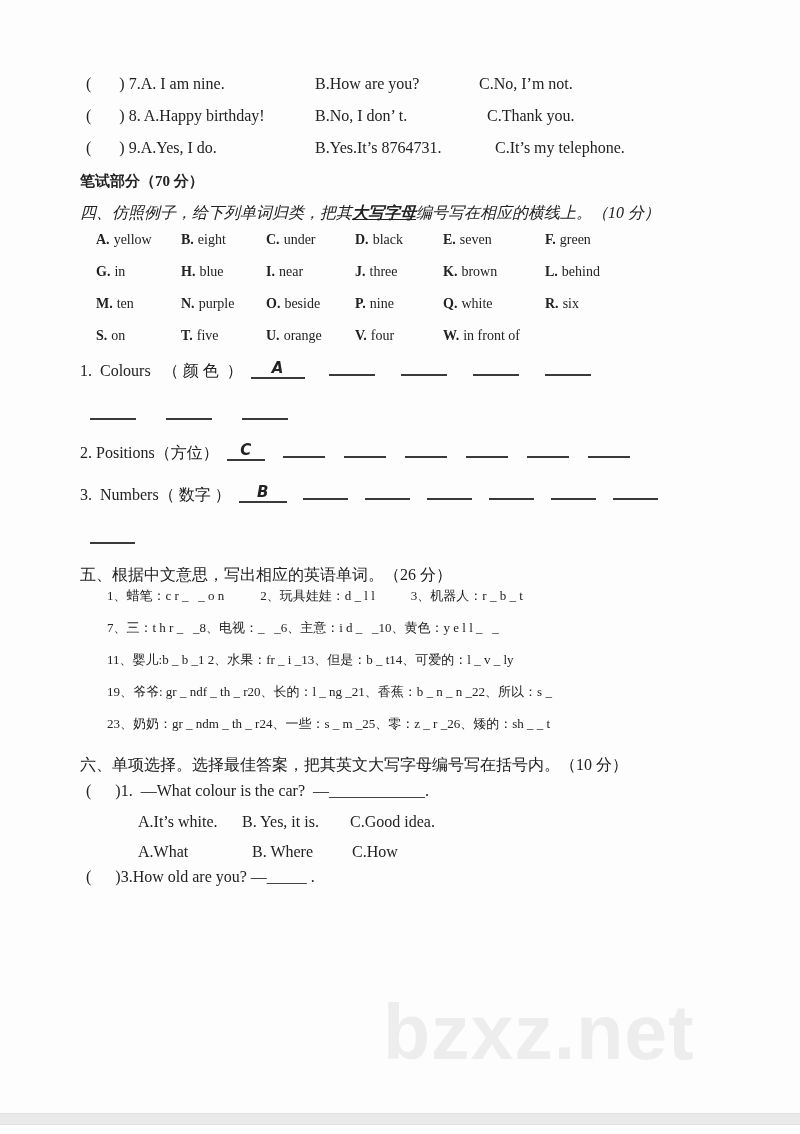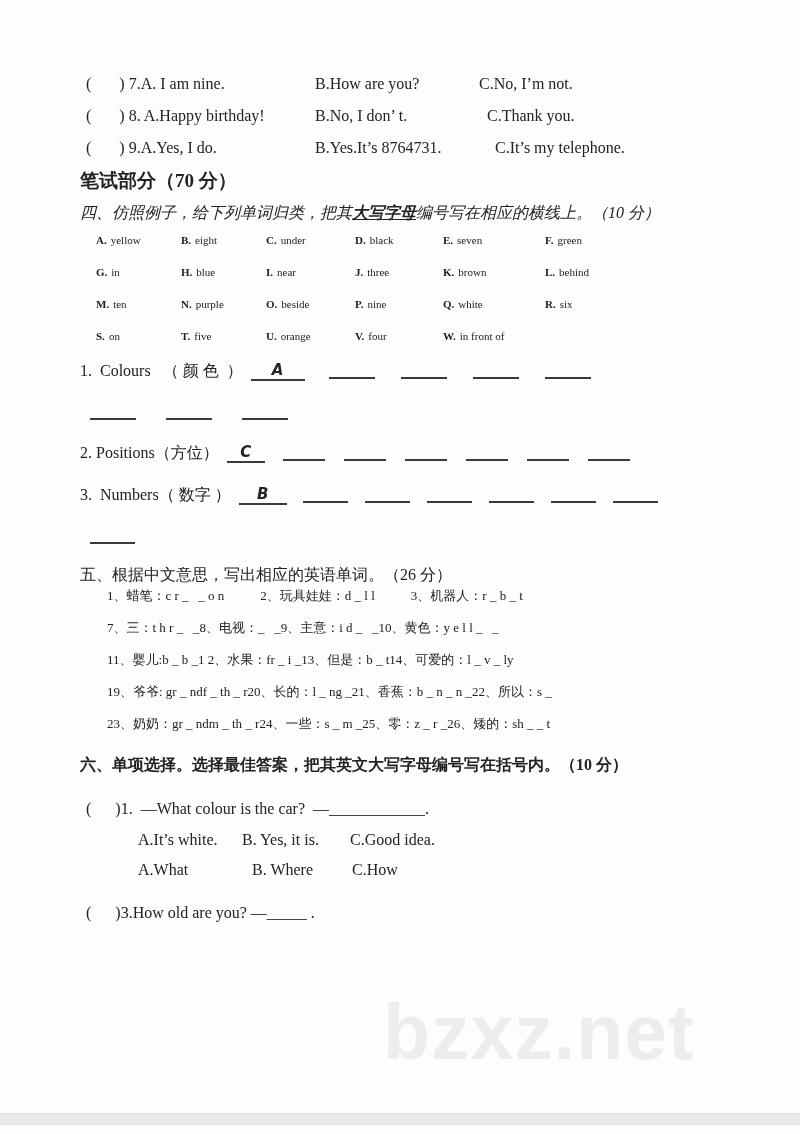--- a/index.html
+++ b/index.html
@@ -7,50 +7,50 @@
     width:800px;height:1134px;position:relative;overflow:hidden;
     background:#fdfdfd;color:#222;
     font-family:"Liberation Serif","DejaVu Serif",serif;
     font-size:16px;
   }
   .content{position:relative;z-index:2;padding:74px 10px 0 80px;}
   .pre{white-space:pre;}
   
   .lrow{display:grid;grid-template-columns:229px 164px 1fr;margin-left:6px;line-height:20px;margin-bottom:12px;}
   
-  .h-bold{font-weight:700;line-height:22px;margin-top:8px;font-size:19px;}
+  .h-bold{font-weight:700;line-height:22px;margin-top:8px;font-size:15px;}
   .s4-title{line-height:22px;margin-top:10px;font-style:italic;}
   .em-u{font-weight:700;text-decoration:underline;}
   
-  .wgrid{display:grid;grid-template-columns:85px 85px 89px 88px 102px auto;row-gap:12px;margin:6px 0 0 16px;line-height:20px;font-size:11px;}
+  .wgrid{display:grid;grid-template-columns:85px 85px 89px 88px 102px auto;row-gap:12px;margin:6px 0 0 16px;line-height:20px;font-size:14px;}
   .wl{font-weight:700;}
   .wcell span.wd{margin-left:4px;}
   
-  .gline{margin-top:14px;line-height:22px;display:flex;align-items:center;}
+  .gline{margin-top:14px;line-height:22px;display:flex;align-items:flex-start;}
   .glabel{white-space:pre;}
   .ansbl{display:inline-block;width:54px;border-bottom:2px solid #3a3a3a;text-align:center;margin:0 24px 0 8px;
          font-family:"DejaVu Sans",sans-serif;font-style:italic;font-weight:700;font-size:15px;line-height:17px;}
   .bl{display:inline-block;height:14px;border-bottom:2px solid #3a3a3a;}
   .bl-a{width:46px;margin-right:26px;}
   .bl-b{width:42px;margin-right:19px;}
   .bl-c{width:45px;margin-right:17px;}
   .gline2{margin:22px 0 0 10px;height:16px;}
   .gl-pos{margin-top:22px;}
   .gl-pos .ansbl{width:38px;margin-right:18px;}
   .gl-num{margin-top:20px;}
   .gl-num .ansbl{width:48px;margin-right:16px;}
   
   .s5-title{margin-top:20px;line-height:22px;}
   .s5row{display:flex;margin:0 0 12px 27px;line-height:20px;font-size:13px;}
   .s5row:first-of-type{margin-top:10px;}
   .gap36{gap:36px;}
   .gap24{}
   
-  .s6-title{margin-top:20px;line-height:22px;font-weight:700;}
-  .s6q{margin-left:6px;line-height:22px;margin-top:22px;}
+  .s6-title{margin-top:20px;line-height:22px;font-weight:400;}
+  .s6q{margin-left:6px;line-height:22px;margin-top:4px;}
   .s6opts{display:grid;grid-template-columns:104px 108px 1fr;margin:10px 0 0 58px;line-height:20px;}
   .s6opts2{grid-template-columns:114px 100px 1fr;}
   
   .watermark{
     position:absolute;z-index:1;left:383px;top:988px;
     font-family:"Liberation Sans","DejaVu Sans",sans-serif;
     font-weight:700;font-size:77px;letter-spacing:1px;color:#ededed;white-space:nowrap;
   }
   
   .page-gap{
@@ -157,21 +157,21 @@
 
   <div class="s5-title">五、根据中文意思，写出相应的英语单词。（26 分）</div>
   <div class="s5row gap36">
     <span class="pre">1、蜡笔：c r _   _ o n</span>
     <span class="pre">2、玩具娃娃：d _ l l</span>
     <span class="pre">3、机器人：r _ b _ t</span>
   </div>
   <div class="s5row gap24">
     <span class="pre">7、三：t h r _   _</span>
     <span class="pre">8、电视：_   _</span>
-    <span class="pre">9、主意：i d _   _</span>
+    <span class="pre">6、主意：i d _   _</span>
     <span class="pre">10、黄色：y e l l _   _</span>
   </div>
   <div class="s5row gap24">
     <span class="pre">11、婴儿:b _ b _</span>
     <span class="pre">1 2、水果：fr _ i _</span>
     <span class="pre">13、但是：b _ t</span>
     <span class="pre">14、可爱的：l _ v _ ly</span>
   </div>
   <div class="s5row gap24">
     <span class="pre">19、爷爷: gr _ ndf _ th _ r</span>

